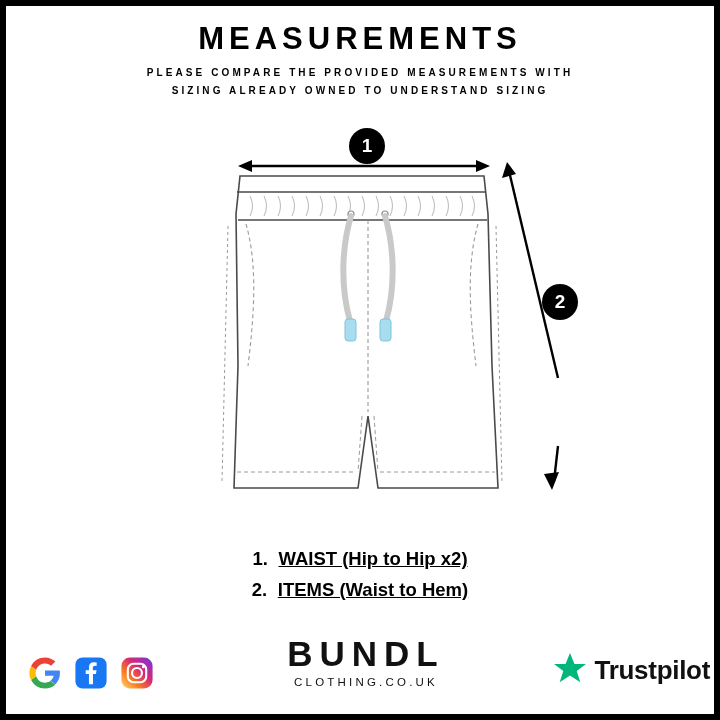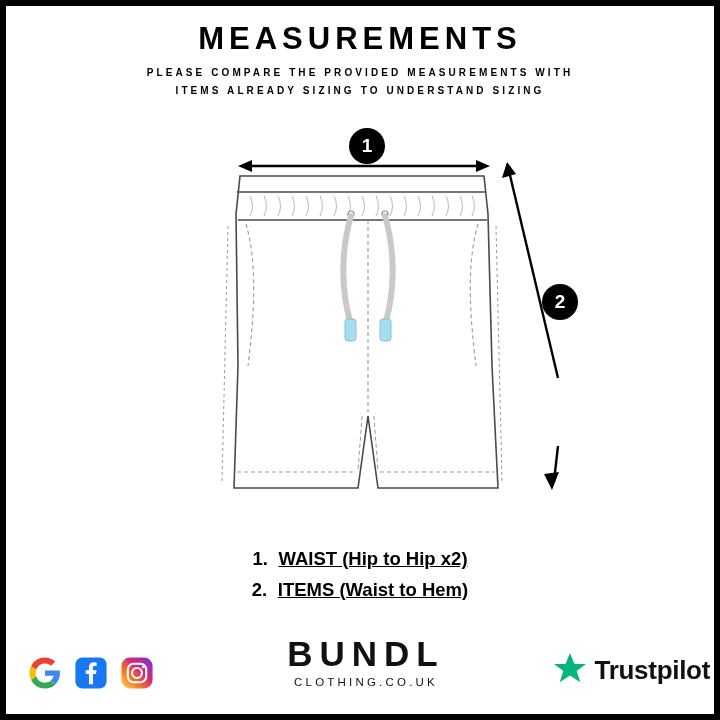--- a/index.html
+++ b/index.html
@@ -156,21 +156,21 @@
 </style>
 </head>
 <body>
 
 <div id="page">
 
   <div class="header">
     <div class="title">MEASUREMENTS</div>
     <div class="subtitle">
       <div>PLEASE COMPARE THE PROVIDED MEASUREMENTS WITH</div>
-      <div>ITEMS ALREADY SIZING TO UNDERSTAND SIZING</div>
+      <div>SIZING ALREADY OWNED TO UNDERSTAND SIZING</div>
     </div>
   </div>
 
   <div class="diagram">
     <svg width="720" height="400" viewBox="0 0 720 400">
 
       <g stroke="#000000" stroke-width="2.4" fill="none">
         <line x1="240" y1="50" x2="476" y2="50"></line>
       </g>
       <polygon points="232,50 246,44 246,56" fill="#000000"></polygon>

